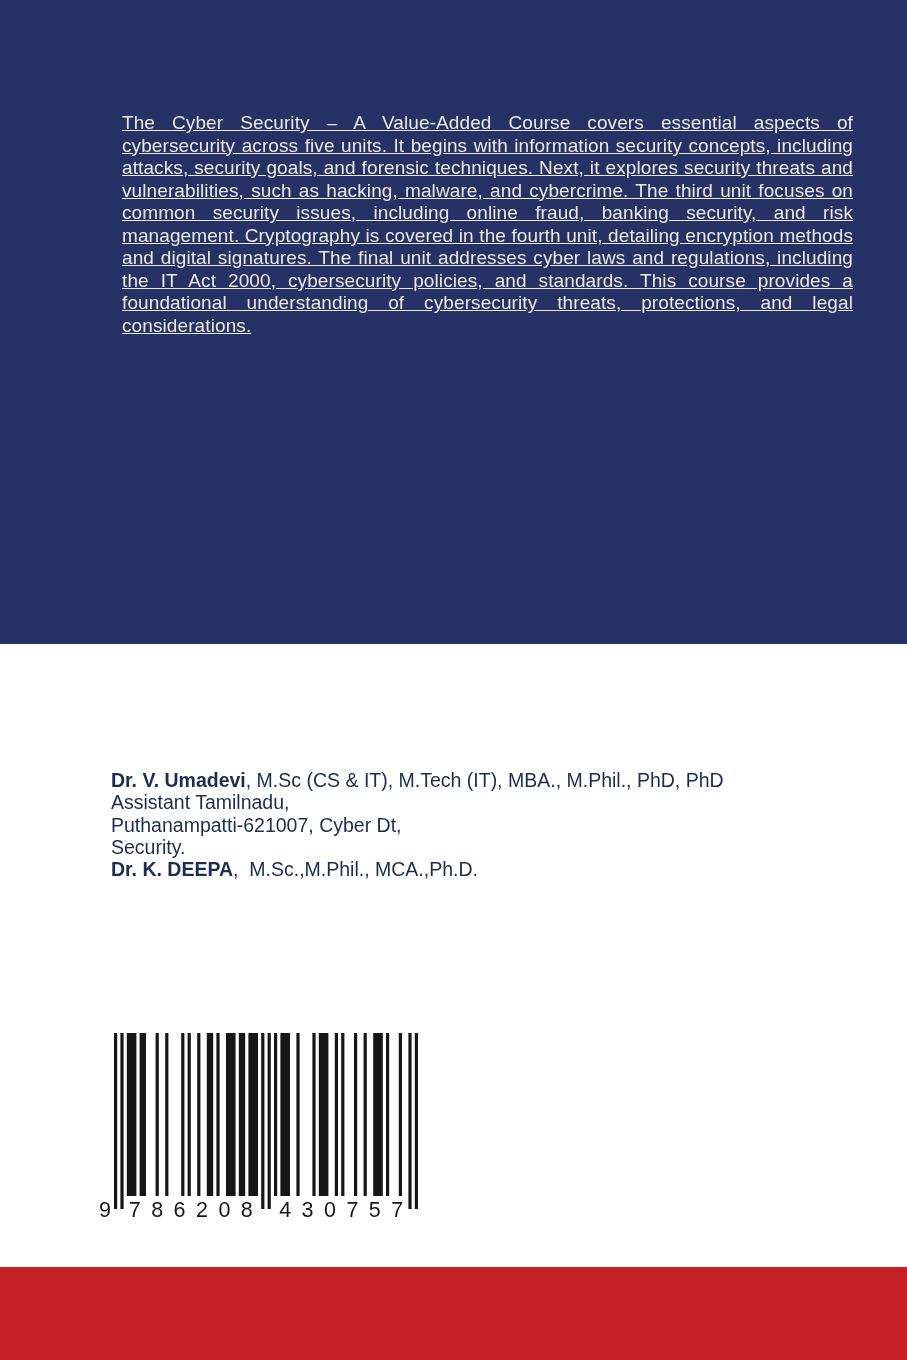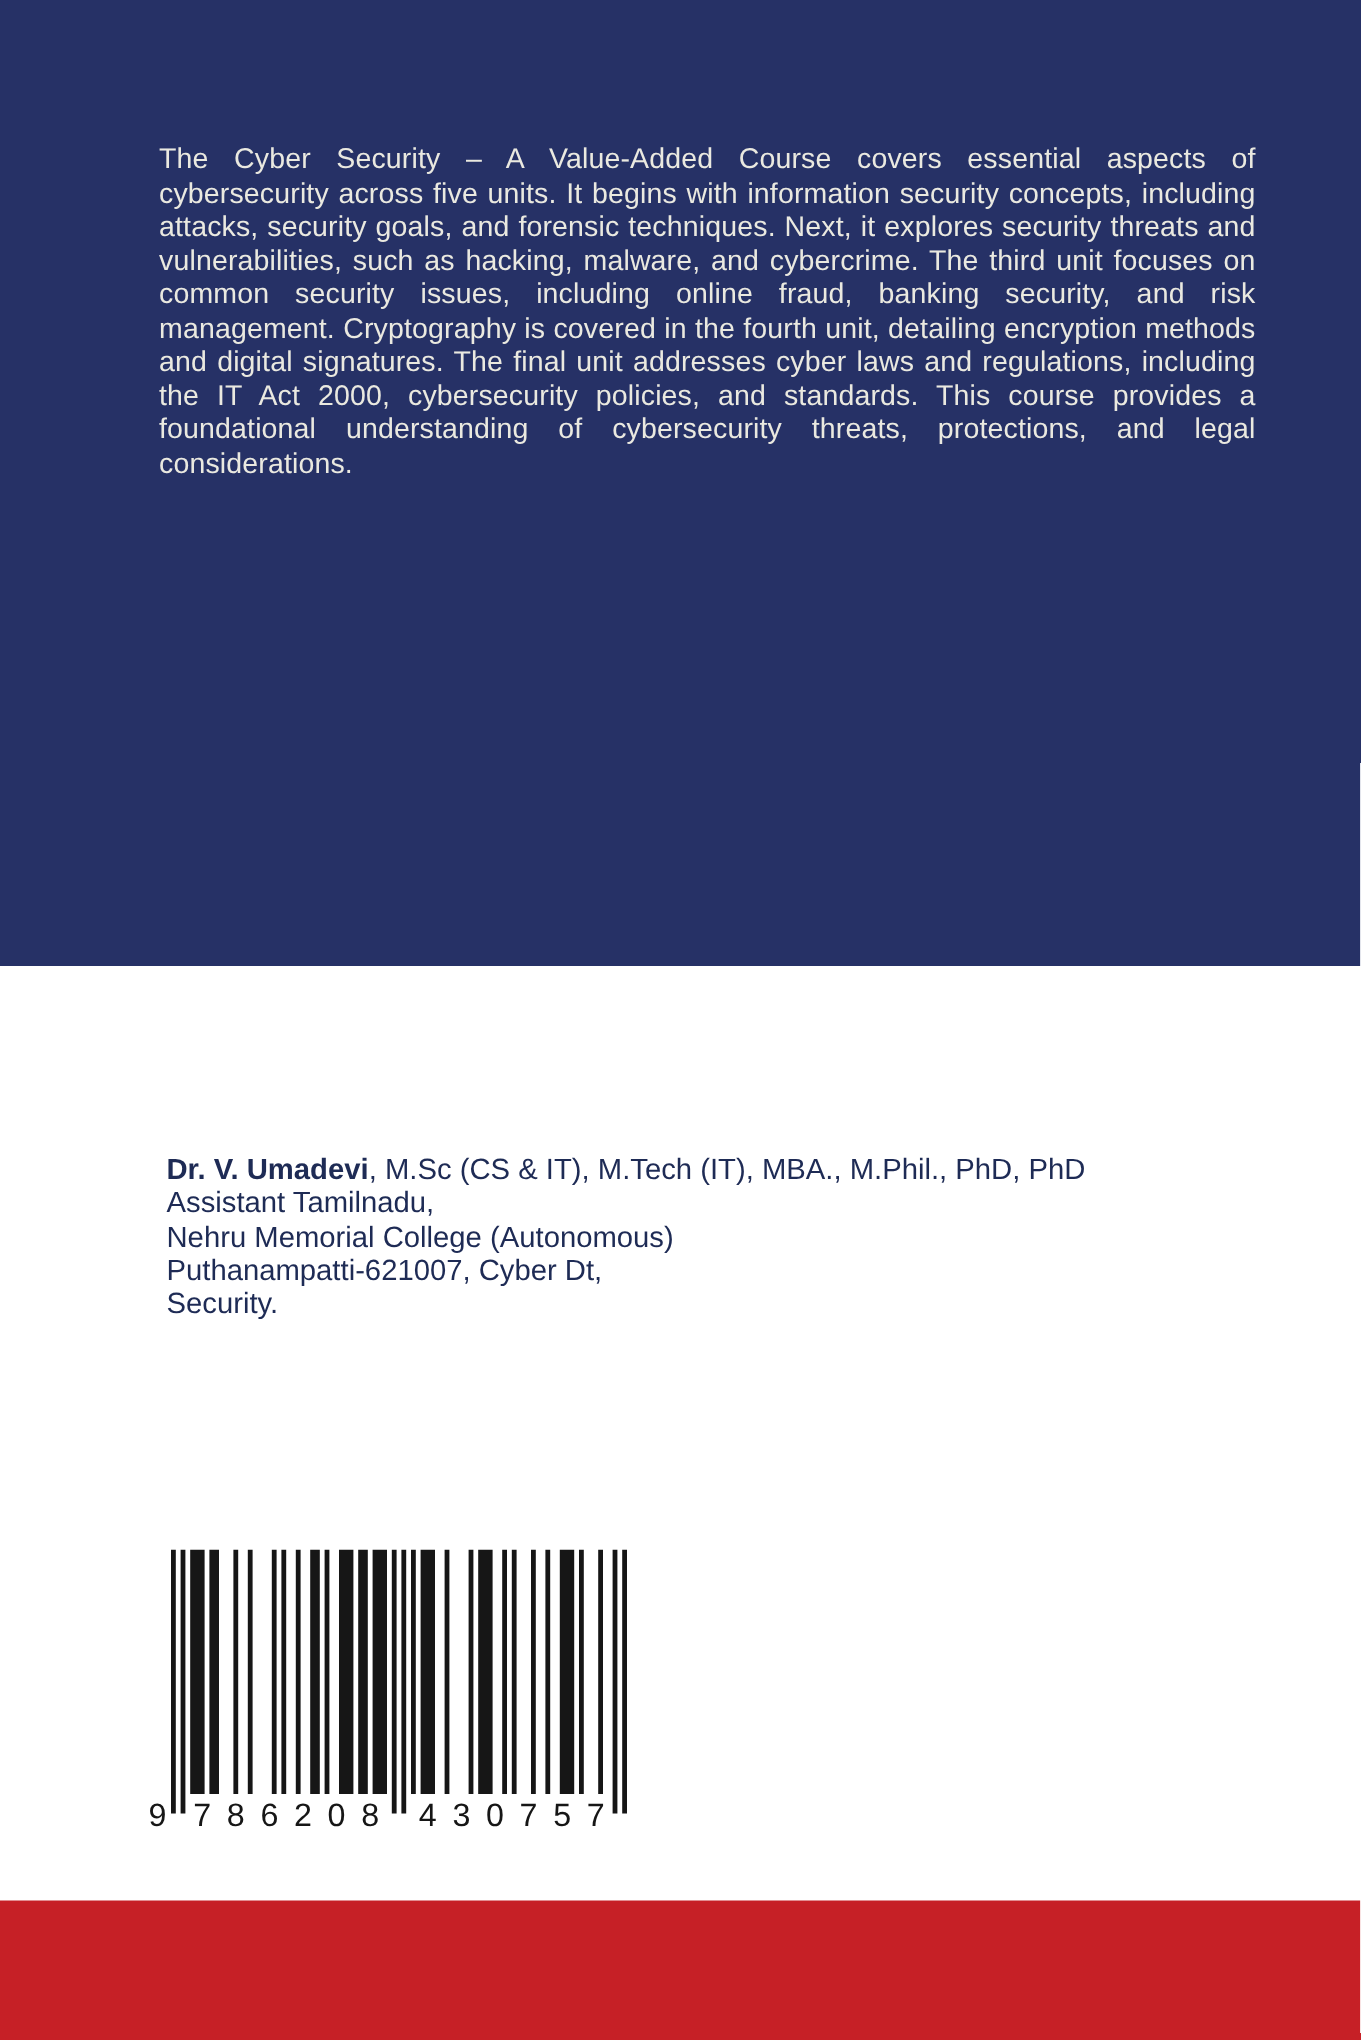--- a/index.html
+++ b/index.html
@@ -21,26 +21,27 @@
     left: 0; top: 0;
     width: 907px;
     height: 644px;
     background: var(--navy, #263166);
   }
   .synopsis {
     position: absolute;
     left: 106px;
     top: 96px;
     width: 731px;
-    margin: 0;
+    margin: 16px;
     color: var(--synopsis-text, #eae9e0);
     font-size: 19px;
     line-height: 22.55px;
     text-align: justify;
     letter-spacing: 0.1px;
+    text-decoration: underline;
   }
   
   .panel-middle {
     position: absolute;
     left: 0; top: 644px;
     width: 907px;
     height: 623px;
     background: #ffffff;
   }
   .author-block {
@@ -83,23 +84,25 @@
   <section class="panel-top">
     <p class="synopsis">The Cyber Security – A Value-Added Course covers essential aspects of cybersecurity across five units. It begins with information security concepts, including attacks, security goals, and forensic techniques. Next, it explores security threats and vulnerabilities, such as hacking, malware, and cybercrime. The third unit focuses on common security issues, including online fraud, banking security, and risk management. Cryptography is covered in the fourth unit, detailing encryption methods and digital signatures. The final unit addresses cyber laws and regulations, including the IT Act 2000, cybersecurity policies, and standards. This course provides a foundational understanding of cybersecurity threats, protections, and legal considerations.</p>
   </section>
 
   <section class="panel-middle">
     <div class="author-block">
       <div class="author-line">
         <span class="bold">Dr. V. Umadevi</span><span>, M.Sc (CS &amp; IT), M.Tech (IT), MBA., M.Phil., PhD, PhD</span>
       </div>
       <div class="author-line">Assistant Tamilnadu,</div>
-      <div class="author-line">Nehru Memorial College (Autonomous)</div>
       <div class="author-line">Puthanampatti-621007, Cyber Dt,</div>
       <div class="author-line">Security.</div>
+      <div class="author-line">
+        <span class="bold">Dr. K. DEEPA</span><span class="pre">,  M.Sc.,M.Phil., MCA.,Ph.D.</span>
+      </div>
     </div>
 
     <div class="barcode" id="barcode"><svg width="324" height="192" viewBox="0 0 324 192">
           <g fill="#161616">
             <rect x="17.0" y="0" width="3.2" height="176"></rect>
             <rect x="23.4" y="0" width="3.2" height="176"></rect>
             <rect x="29.8" y="0" width="9.6" height="163"></rect>
             <rect x="42.6" y="0" width="6.4" height="163"></rect>
             <rect x="58.6" y="0" width="3.2" height="163"></rect>
             <rect x="68.2" y="0" width="3.2" height="163"></rect>

